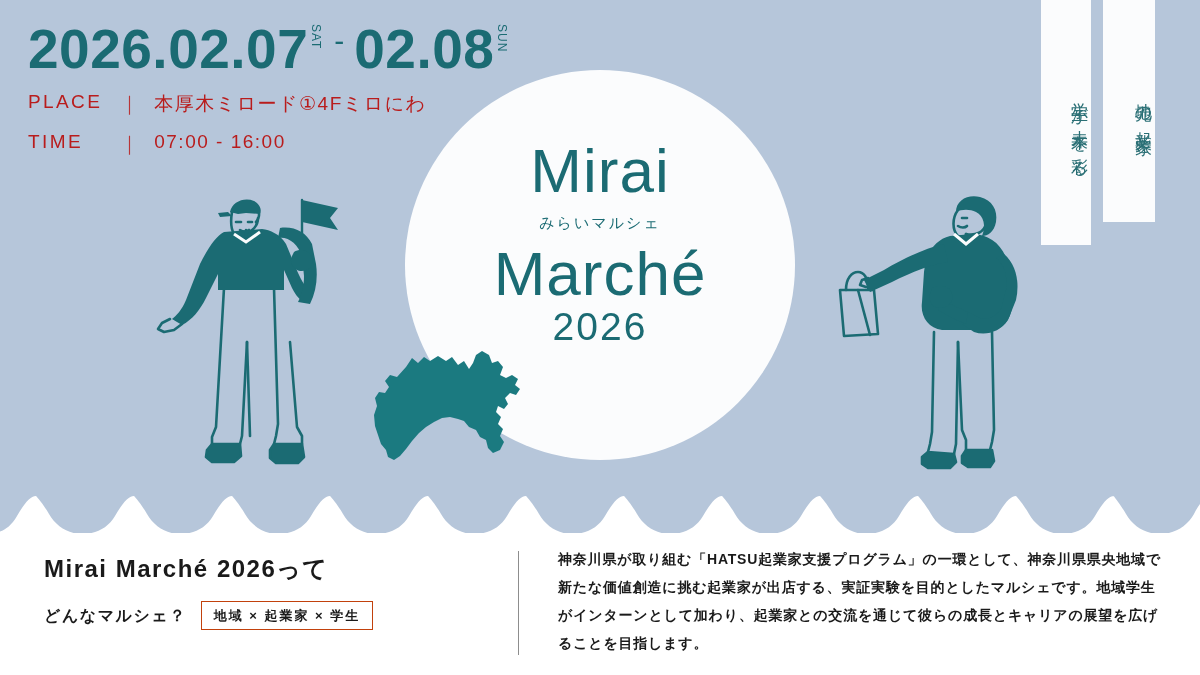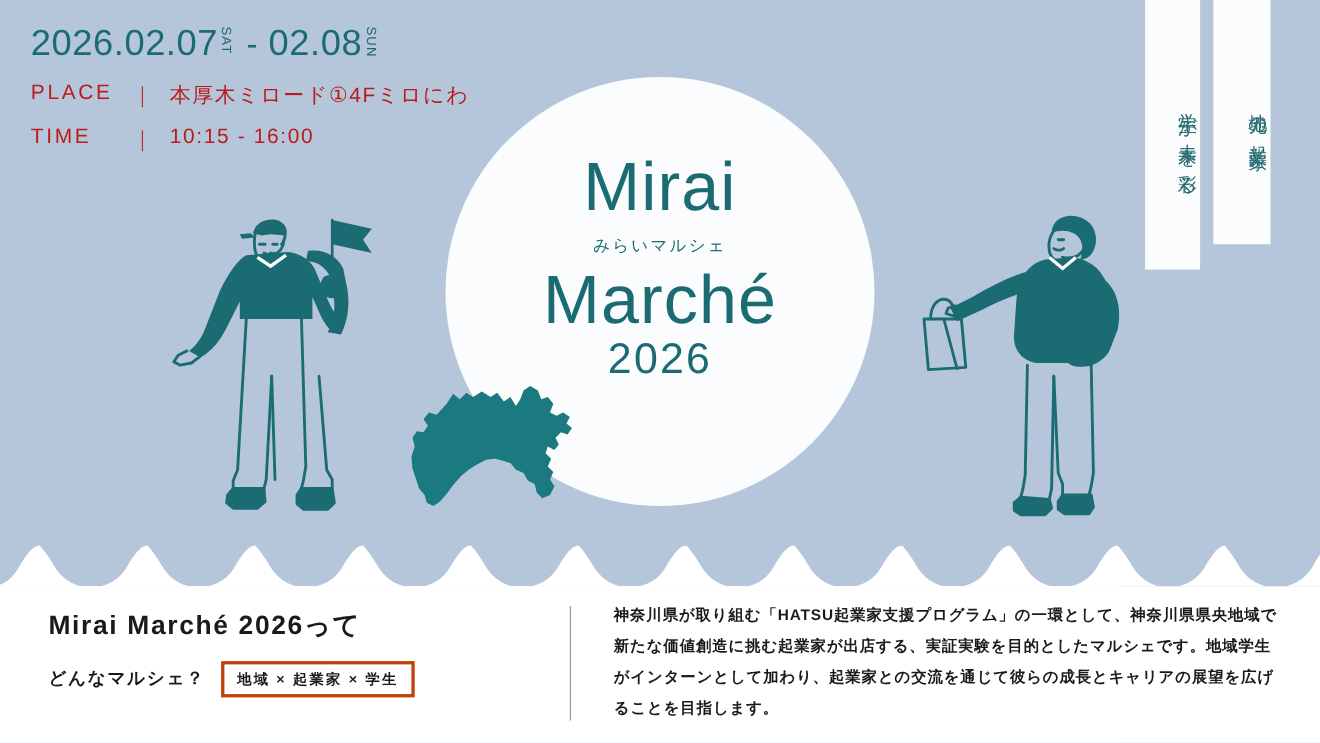--- a/index.html
+++ b/index.html
@@ -56,22 +56,22 @@
     top: 22px;
     z-index: 6;
   }
   .date-line {
     display: flex;
     align-items: flex-start;
     color: #1b6b73;
     white-space: nowrap;
   }
   .date-main {
-    font-size: 33px;
-    font-weight: 400;
+    font-size: 55px;
+    font-weight: 700;
     letter-spacing: 0.5px;
     line-height: 1;
   }
   .dow {
     font-size: 12px;
     letter-spacing: 1px;
     font-weight: 500;
     writing-mode: vertical-rl;
     line-height: 1;
     margin-left: 2px;
@@ -222,21 +222,21 @@
   }
   .q-line2 {
     font-size: 16px;
     font-weight: 700;
     letter-spacing: 1.5px;
     line-height: 1;
     white-space: nowrap;
   }
   .tag {
     margin-left: 14px;
-    border: 3px solid #c2410c;
+    border: 1px solid #c2410c;
     padding: 7px 12px;
     font-size: 13px;
     font-weight: 700;
     letter-spacing: 2px;
     white-space: nowrap;
     line-height: 1;
   }
   .divider {
     position: absolute;
     left: 518px;
@@ -365,21 +365,21 @@
         <span class="dow">SUN</span>
       </div>
       <div class="meta-line">
         <span class="meta-label">PLACE</span>
         <span class="meta-sep">｜</span>
         <span class="meta-value">本厚木ミロード①4Fミロにわ</span>
       </div>
       <div class="meta-line">
         <span class="meta-label">TIME</span>
         <span class="meta-sep">｜</span>
-        <span class="meta-value">10:15 - 16:00</span>
+        <span class="meta-value">07:00 - 16:00</span>
       </div>
     </div>
 
     <svg class="wave" viewBox="0 0 1212 62" preserveAspectRatio="none">
       <path fill="#ffffff" d="M0 62 L1212 62 L1212 28
         C1208 28 1204 34 1200 42 C1193 54 1181 62 1166 62
         C1151 62 1139 54 1132 42 C1125 30 1119 24 1120 24
         C1114 24 1108 32 1101 44 C1094 56 1082 62 1068 62
         C1054 62 1042 54 1035 42 C1028 30 1022 24 1022 24
         C1016 24 1010 32 1003 44 C996 56 984 62 970 62

